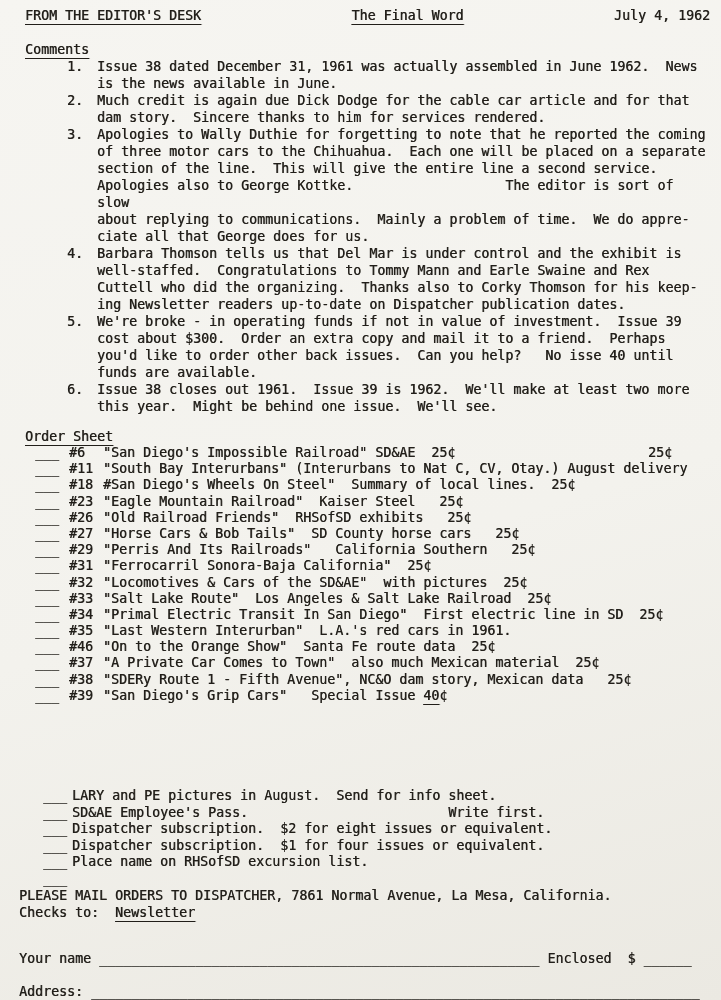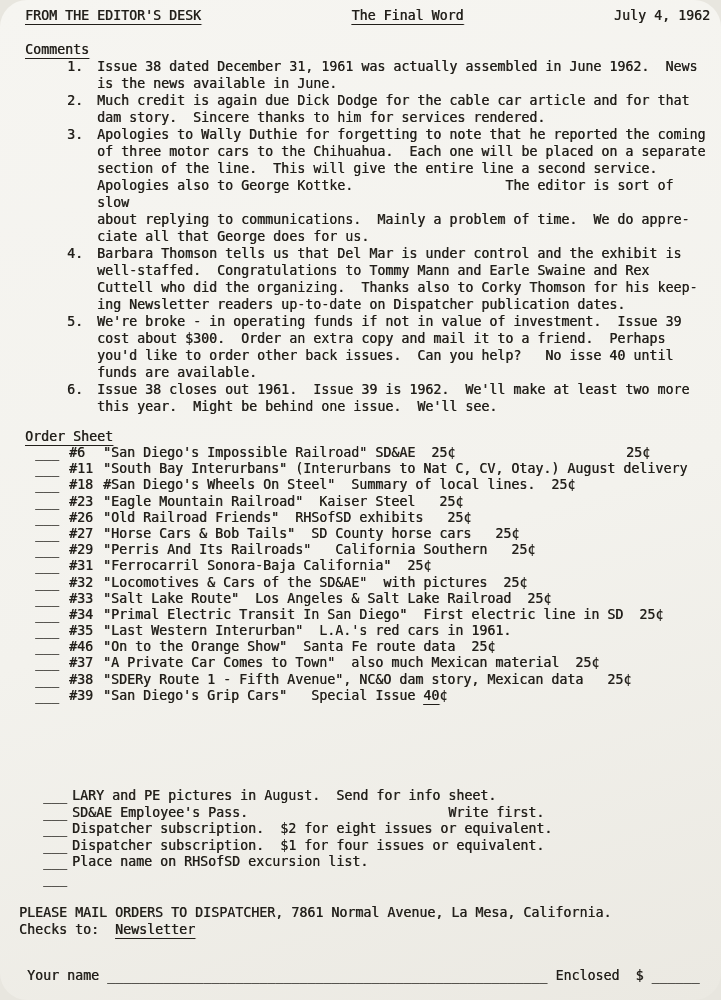--- a/index.html
+++ b/index.html
@@ -9,46 +9,45 @@
     width:721px;height:1000px;
     box-sizing:border-box;
     padding:7px 11px 0 25px;
     overflow:hidden;
     background:linear-gradient(163deg,#f6f5f1 0%,#f3f2ed 55%,#ebe9e2 100%);
     color:#211e19;
     font-family:"DejaVu Sans Mono","Liberation Mono",monospace;
     font-size:13.3px;
     line-height:17px;
     text-shadow:0.45px 0 0 rgba(33,30,25,0.8);
-    border-radius:27px;
   }
   .u{text-decoration:underline;text-underline-offset:3.5px;text-decoration-thickness:1.4px;}
   .pre{white-space:pre;}
   .prewrap{white-space:pre-wrap;}
 
   .header-row{display:flex;justify-content:space-between;align-items:flex-start;}
 
   .comments-heading{margin-top:17px;}
   .comment-item{display:flex;}
   .c-num{flex:none;width:22px;margin-left:42px;text-align:left;}
   .c-text{margin-left:8px;}
 
   .order-heading{margin-top:13px;}
   .order-row{position:relative;display:flex;height:16.2px;line-height:16.2px;}
   .blank{flex:none;width:24px;margin-left:10px;margin-right:10px;overflow:visible;}
   .o-num{flex:none;width:26px;margin-right:8px;}
-  .o-right{position:absolute;right:60px;top:0;}
+  .o-right{position:absolute;right:38px;top:0;}
 
   .extras{margin-top:84px;}
   .extra-row{display:flex;height:16.5px;line-height:16.5px;}
   .x-blank{flex:none;width:24px;margin-left:18px;margin-right:5px;}
 
   .footer{margin-left:-6px;}
-  .mail-line{margin-top:17px;}
-  .form-name{margin-top:29px;margin-left:8px;}
+  .mail-line{}
+  .form-name{margin-top:29px;}
   .form-address{margin-top:16px;}
 </style>
 </head>
 <body>
 
 <div class="page">
 
   <div class="header-row">
     <span class="u">FROM THE EDITOR'S DESK</span>
     <span class="u">The Final Word</span>

